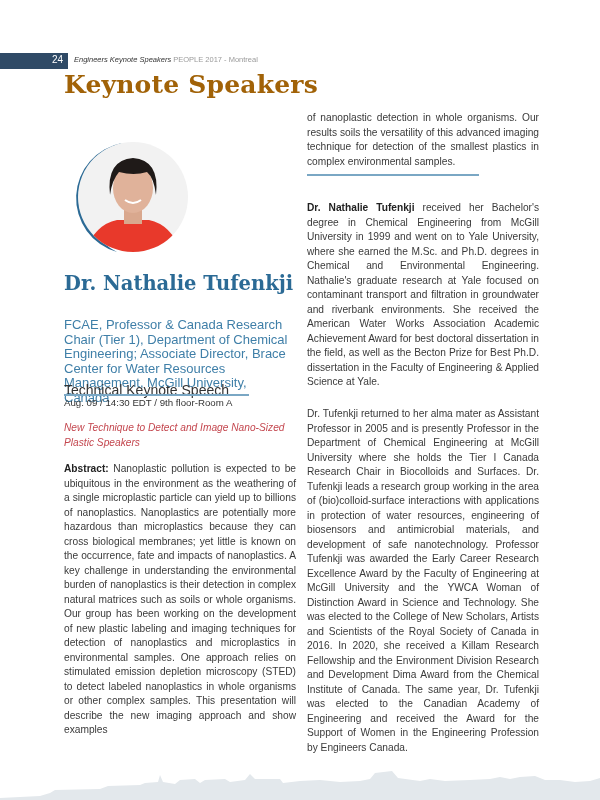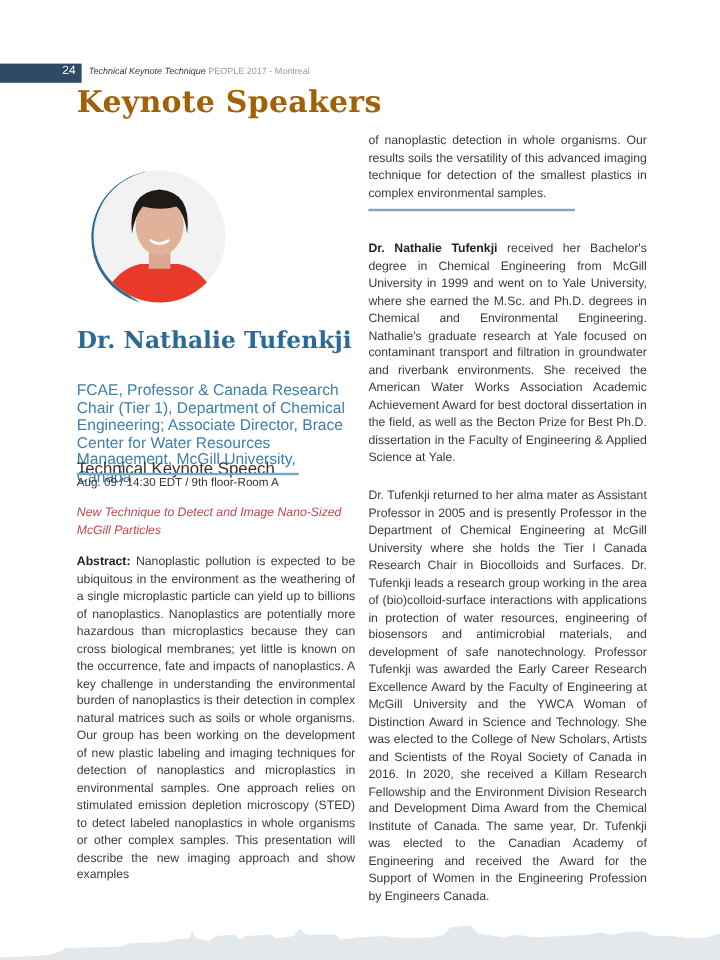--- a/index.html
+++ b/index.html
@@ -32,21 +32,21 @@
   .col2 b { color:#222; }
   .skyline { position:absolute; left:0; bottom:0; width:600px; height:40px; }
 </style>
 </head>
 <body>
 
 <div class="hdr-bar">
   <span class="hdr-num">24</span>
 </div>
 <div class="hdr-text">
-  <span>Technical Keynote Technique</span>
+  <span>Engineers Keynote Speakers</span>
   <span class="sub">PEOPLE 2017 - Montreal</span>
 </div>
 
 <div class="title">Keynote Speakers</div>
 
 <div class="photo-wrap">
   <svg width="130" height="120" viewBox="0 0 130 120">
     <defs>
       <clipPath id="pc">
           <circle cx="71" cy="57" r="55"></circle>
@@ -65,21 +65,21 @@
   </svg>
 </div>
 
 <div class="name">Dr. Nathalie Tufenkji</div>
 <div class="affil">FCAE, Professor &amp; Canada Research Chair (Tier 1), Department of Chemical Engineering; Associate Director, Brace Center for Water Resources Management, McGill University, Canada</div>
 
 <div class="speech-type">Technical Keynote Speech</div>
 <div class="speech-rule"></div>
 <div class="speech-when">Aug. 09 / 14:30 EDT / 9th floor-Room A</div>
 
-<div class="talk-title">New Technique to Detect and Image Nano-Sized McGill Particles</div>
+<div class="talk-title">New Technique to Detect and Image Nano-Sized Plastic Speakers</div>
 
 <div class="abstract"><b>Abstract:</b><span> Nanoplastic pollution is expected to be ubiquitous in the environment as the weathering of a single microplastic particle can yield up to billions of nanoplastics. Nanoplastics are potentially more hazardous than microplastics because they can cross biological membranes; yet little is known on the occurrence, fate and impacts of nanoplastics. A key challenge in understanding the environmental burden of nanoplastics is their detection in complex natural matrices such as soils or whole organisms. Our group has been working on the development of new plastic labeling and imaging techniques for detection of nanoplastics and microplastics in environmental samples. One approach relies on stimulated emission depletion microscopy (STED) to detect labeled nanoplastics in whole organisms or other complex samples. This presentation will describe the new imaging approach and show examples</span></div>
 
 <div class="col2 col2-top">of nanoplastic detection in whole organisms. Our results soils the versatility of this advanced imaging technique for detection of the smallest plastics in complex environmental samples.</div>
 <div class="bio-rule"></div>
 
 <div class="col2 bio1"><b>Dr. Nathalie Tufenkji</b><span> received her Bachelor's degree in Chemical Engineering from McGill University in 1999 and went on to Yale University, where she earned the M.Sc. and Ph.D. degrees in Chemical and Environmental Engineering. Nathalie's graduate research at Yale focused on contaminant transport and filtration in groundwater and riverbank environments. She received the American Water Works Association Academic Achievement Award for best doctoral dissertation in the field, as well as the Becton Prize for Best Ph.D. dissertation in the Faculty of Engineering &amp; Applied Science at Yale.</span></div>
 
 <div class="col2 bio2">Dr. Tufenkji returned to her alma mater as Assistant Professor in 2005 and is presently Professor in the Department of Chemical Engineering at McGill University where she holds the Tier I Canada Research Chair in Biocolloids and Surfaces. Dr. Tufenkji leads a research group working in the area of (bio)colloid-surface interactions with applications in protection of water resources, engineering of biosensors and antimicrobial materials, and development of safe nanotechnology. Professor Tufenkji was awarded the Early Career Research Excellence Award by the Faculty of Engineering at McGill University and the YWCA Woman of Distinction Award in Science and Technology. She was elected to the College of New Scholars, Artists and Scientists of the Royal Society of Canada in 2016. In 2020, she received a Killam Research Fellowship and the Environment Division Research and Development Dima Award from the Chemical Institute of Canada. The same year, Dr. Tufenkji was elected to the Canadian Academy of Engineering and received the Award for the Support of Women in the Engineering Profession by Engineers Canada.</div>
 

